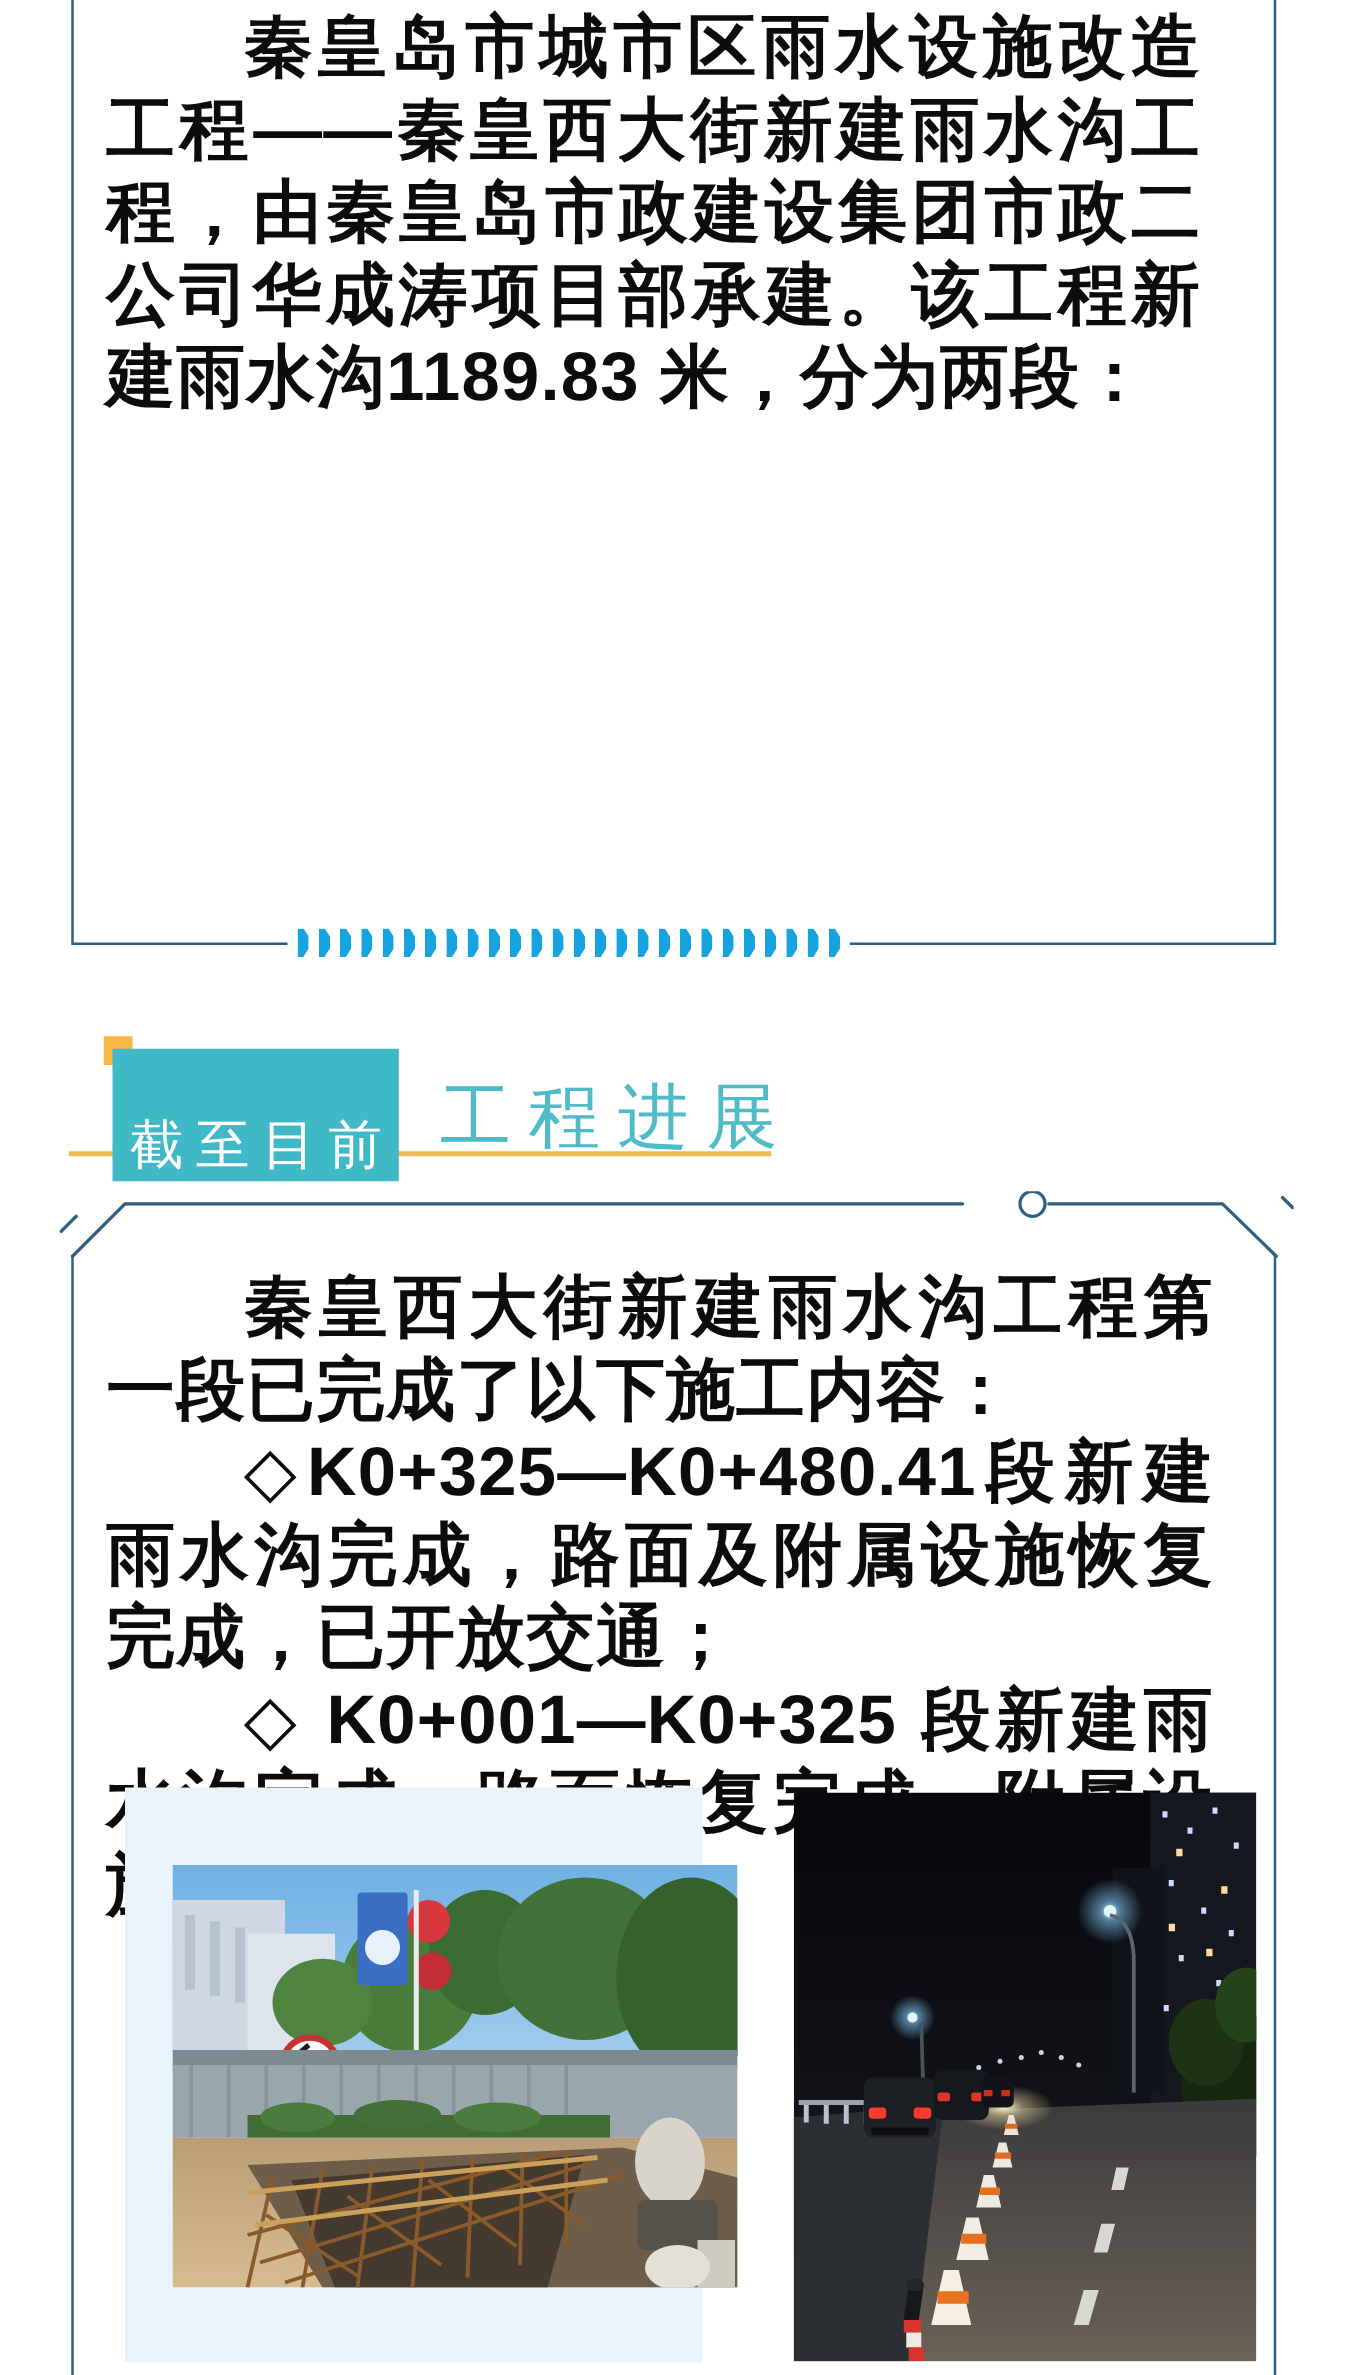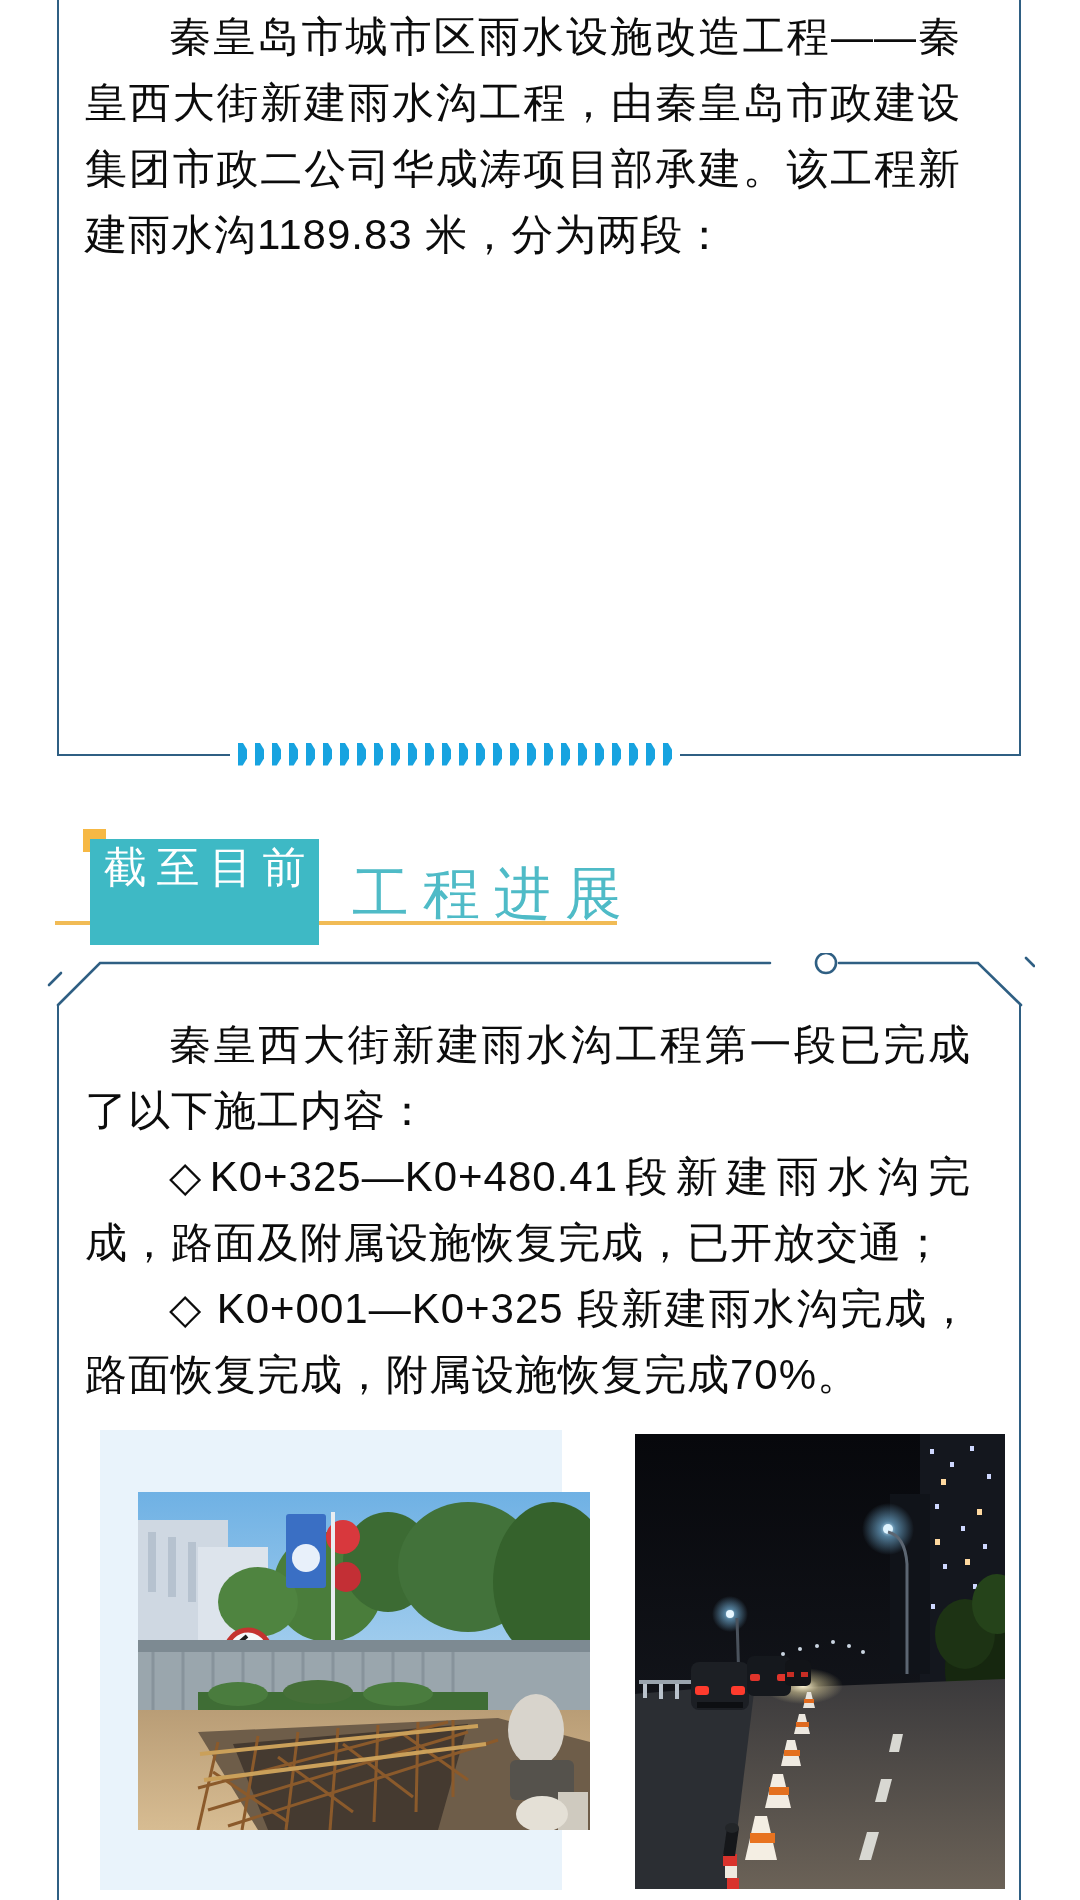--- a/index.html
+++ b/index.html
@@ -14,26 +14,27 @@
   
   .intro-box{
     position:absolute;left:57px;top:-40px;
     width:964px;height:796px;
     box-sizing:border-box;
     border:2px solid #2f5f83;
     padding:42px 58px 0 26px;
   }
   .body-par{
     margin:0;
-    font-size:42px;
+    font-size:55px;
     line-height:66px;
     letter-spacing:1px;
     text-align:justify;
     text-indent:2em;
     color:#0c0c0c;
+    font-weight:bold;
   }
   
   .dash-strip{
     position:absolute;left:230px;top:731px;
     width:450px;height:46px;
     background:#ffffff;
     display:flex;align-items:center;justify-content:center;
   }
   .dash{
     width:9px;height:23px;
@@ -47,21 +48,21 @@
   .yellow-square{
     position:absolute;left:83px;top:829px;
     width:23px;height:23px;background:#f6b844;
   }
   .section-tag{
     position:absolute;left:90px;top:839px;
     width:229px;height:106px;
     background:#3eb9c5;
     color:#ffffff;
     font-size:43px;letter-spacing:10px;
-    display:flex;align-items:flex-start;justify-content:center;
+    display:flex;align-items:flex-end;justify-content:center;
     padding-left:10px;box-sizing:border-box;
     z-index:2;
   }
   .yellow-line{
     position:absolute;left:55px;top:921px;
     width:562px;height:4px;background:#f1bb55;z-index:1;
   }
   .section-title{
     position:absolute;left:352px;top:856px;
     font-size:57px;color:#4fbbc7;

